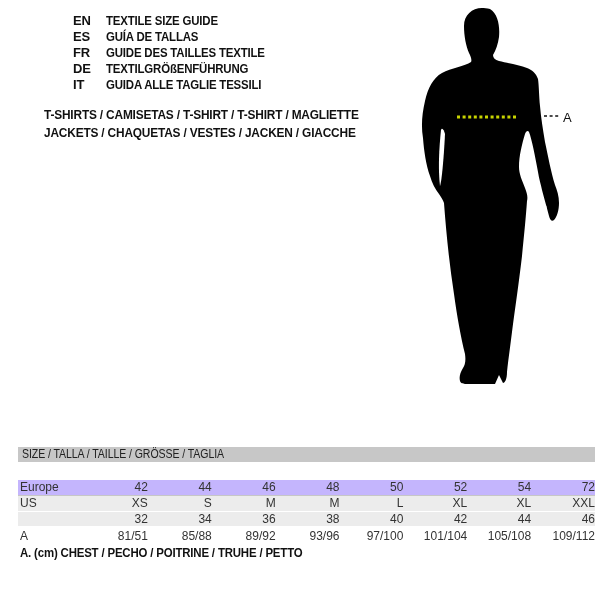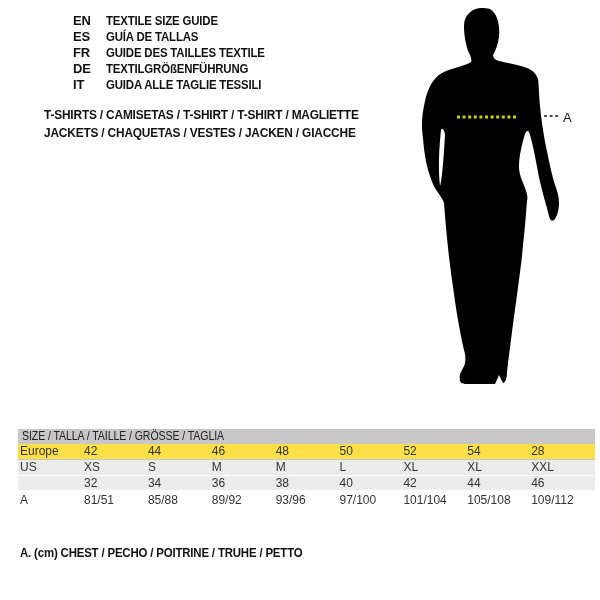--- a/index.html
+++ b/index.html
@@ -20,27 +20,27 @@
 
   
   .silhouette { position:absolute; left:395px; top:4px; width:185px; height:390px; margin:0; }
   .silhouette svg { display:block; }
 
   
   .section-title { position:absolute; left:20px; top:424px; height:14px; line-height:14px;
     font-size:13px; font-weight:bold; letter-spacing:-0.2px; }
 
   
-  .size-table { position:absolute; left:18px; top:429px; width:577px; font-size:12px; color:#333; }
+  .size-table { position:absolute; left:18px; top:447px; width:577px; font-size:12px; color:#333; }
   .t-header { height:15px; line-height:15px; background:#c7c7c7; color:#222;
     padding-left:4px; letter-spacing:-0.1px; box-sizing:border-box; }
   .t-row { display:flex; box-sizing:border-box; }
   .t-label { flex:0 0 64px; text-align:left; padding-left:2px; }
-  .t-cell { flex:1 1 0; text-align:left; }
-  .row-europe { height:15px; line-height:15px; background:#fde047; }
+  .t-cell { flex:1 1 0; text-align:right; }
+  .row-europe { height:15px; line-height:15px; background:#c4b5fd;margin-top:18px; }
   .row-us { height:16px; line-height:15px; background:#ececec; border-top:1px solid #c6c6c6; }
   .row-intl { height:15px; line-height:14px; background:#ececec; border-top:1px solid #ffffff; }
   .row-a { height:18px; line-height:20px; background:#ffffff; }
 
   
   .footnote { position:absolute; left:20px; top:546px; height:14px; line-height:14px;
     font-size:13px; font-weight:bold; letter-spacing:-0.2px; }
 </style>
 </head>
 <body>
@@ -131,21 +131,21 @@
 
     <div class="t-row row-europe">
       <span class="t-label">Europe</span>
       <span class="t-cell">42</span>
       <span class="t-cell">44</span>
       <span class="t-cell">46</span>
       <span class="t-cell">48</span>
       <span class="t-cell">50</span>
       <span class="t-cell">52</span>
       <span class="t-cell">54</span>
-      <span class="t-cell">28</span>
+      <span class="t-cell">72</span>
     </div>
 
     <div class="t-row row-us">
       <span class="t-label">US</span>
       <span class="t-cell">XS</span>
       <span class="t-cell">S</span>
       <span class="t-cell">M</span>
       <span class="t-cell">M</span>
       <span class="t-cell">L</span>
       <span class="t-cell">XL</span>

